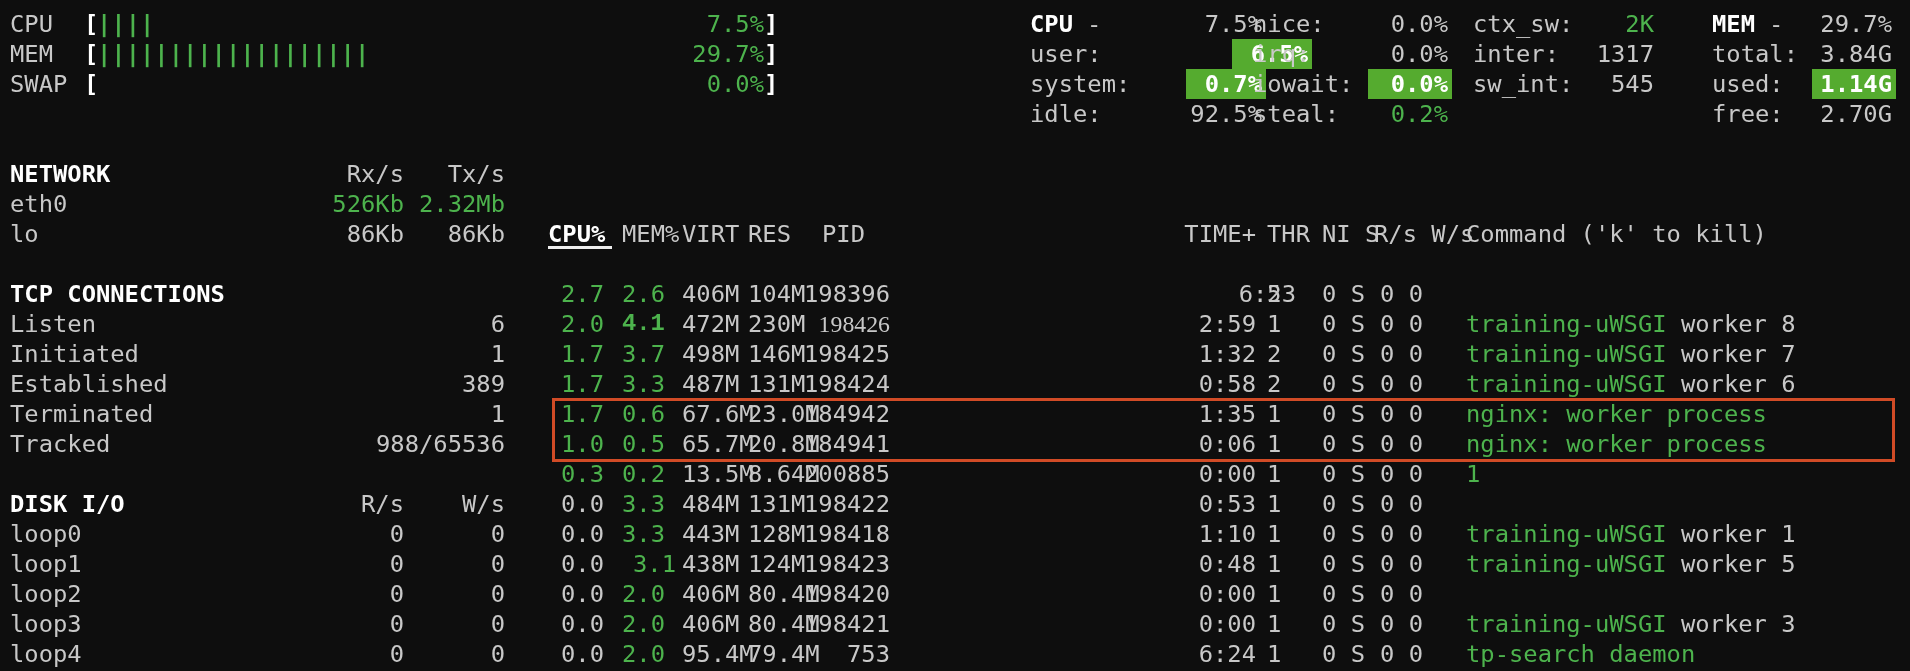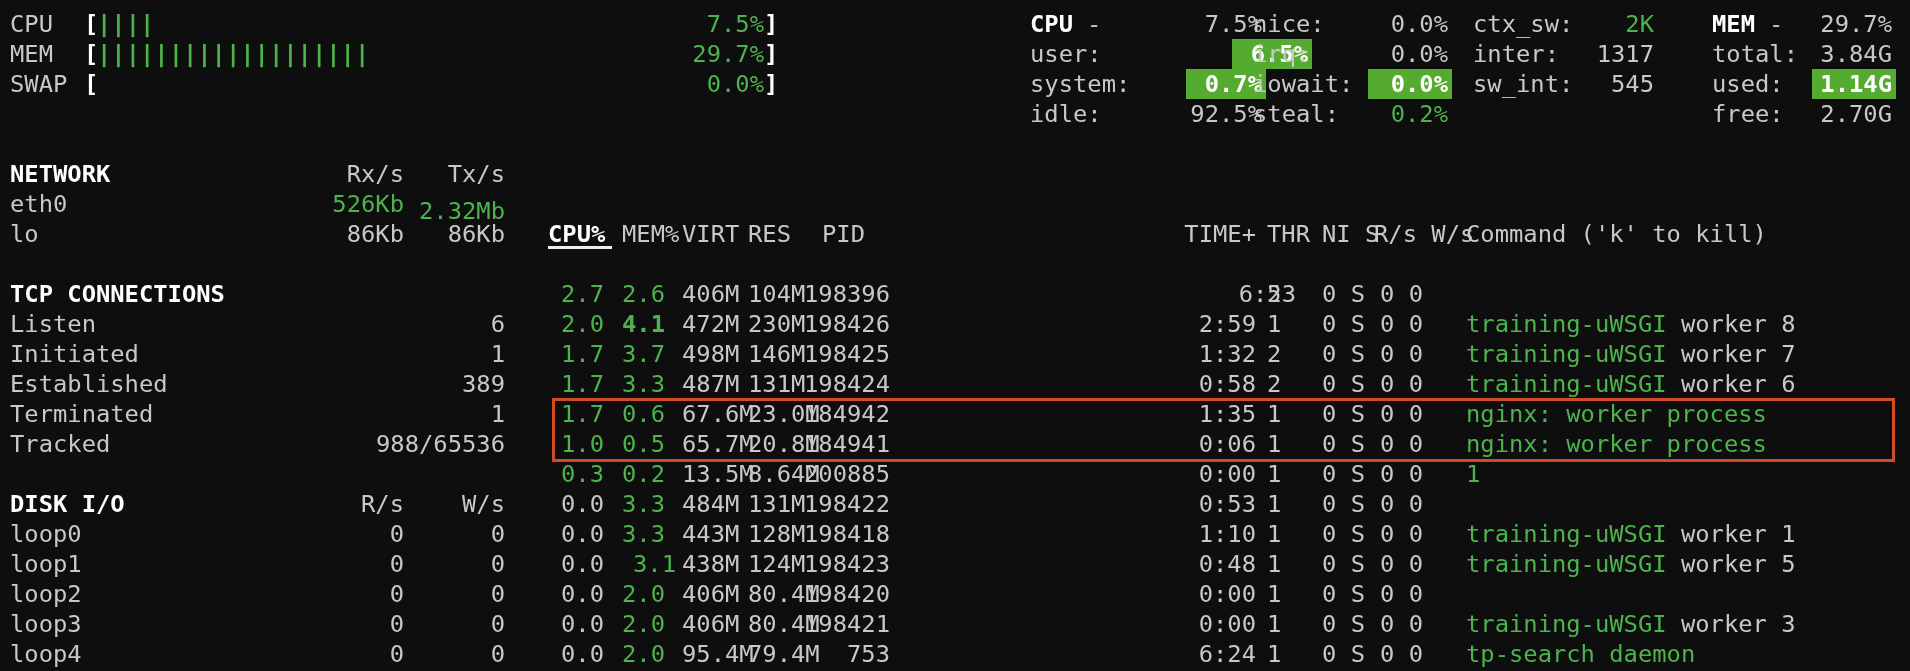--- a/index.html
+++ b/index.html
@@ -78,21 +78,21 @@
   <span class="s" style="left:1712px;top:69px">used:</span>
   <span class="s r pr4 gb" style="left:1812px;top:69px;width:84px">1.14G</span>
   <span class="s" style="left:1712px;top:99px">free:</span>
   <span class="s r pr4" style="left:1812px;top:99px;width:84px">2.70G</span>
 
   <span class="s w" style="left:10px;top:159px">NETWORK</span>
   <span class="s r" style="left:320px;top:159px;width:84px">Rx/s</span>
   <span class="s r" style="left:419px;top:159px;width:86px">Tx/s</span>
   <span class="s" style="left:10px;top:189px">eth0</span>
   <span class="s r g" style="left:320px;top:189px;width:84px">526Kb</span>
-  <span class="s r g" style="left:419px;top:196px;width:86px">2.32Mb</span>
+  <span class="s r g" style="left:419px;top:189px;width:86px">2.32Mb</span>
   <span class="s" style="left:10px;top:219px">lo</span>
   <span class="s r" style="left:320px;top:219px;width:84px">86Kb</span>
   <span class="s r" style="left:419px;top:219px;width:86px">86Kb</span>
 
   <span class="s w" style="left:10px;top:279px">TCP CONNECTIONS</span>
   <span class="s" style="left:10px;top:309px">Listen</span>
   <span class="s r" style="left:340px;top:309px;width:165px">6</span>
   <span class="s" style="left:10px;top:339px">Initiated</span>
   <span class="s r" style="left:340px;top:339px;width:165px">1</span>
   <span class="s" style="left:10px;top:369px">Established</span>
@@ -140,24 +140,24 @@
       <span class="s" style="left: 682px; width: 90px;">406M</span>
       <span class="s" style="left: 748px; width: 90px;">104M</span>
       <span class="s r" style="left: 804px; width: 86px;">198396</span>
       <span class="s r" style="left: 1200px; width: 96px;">6:23</span>
       <span class="s" style="left: 1267px; width: 50px;">5</span>
       <span class="s" style="left: 1322px; width: 60px;">0 S</span>
       <span class="s" style="left: 1380px; width: 60px;">0 0</span>
     </div>
     <div class="trow" style="top: 309px;">
       <span class="s r g" style="left: 548px; width: 56px;">2.0</span>
-      <span class="s g b" style="left: 622px; width: 58px;">4.1</span>
+      <span class="s g b" style="left: 622px; width: 58px; font-family: Liberation Mono, monospace;">4.1</span>
       <span class="s" style="left: 682px; width: 90px;">472M</span>
       <span class="s" style="left: 748px; width: 90px;">230M</span>
-      <span class="s r" style="left: 804px; width: 86px;">198426</span>
+      <span class="s r" style="left: 804px; width: 86px; font-family: Liberation Serif, serif;">198426</span>
       <span class="s r" style="left: 1160px; width: 96px;">2:59</span>
       <span class="s" style="left: 1267px; width: 50px;">1</span>
       <span class="s" style="left: 1322px; width: 60px;">0 S</span>
       <span class="s" style="left: 1380px; width: 60px;">0 0</span>
       <span class="s" style="left: 1466px;"><span class="g">training-uWSGI</span><span> worker 8</span></span>
     </div>
     <div class="trow" style="top: 339px;">
       <span class="s r g" style="left: 548px; width: 56px;">1.7</span>
       <span class="s g" style="left: 622px; width: 58px;">3.7</span>
       <span class="s" style="left: 682px; width: 90px;">498M</span>

